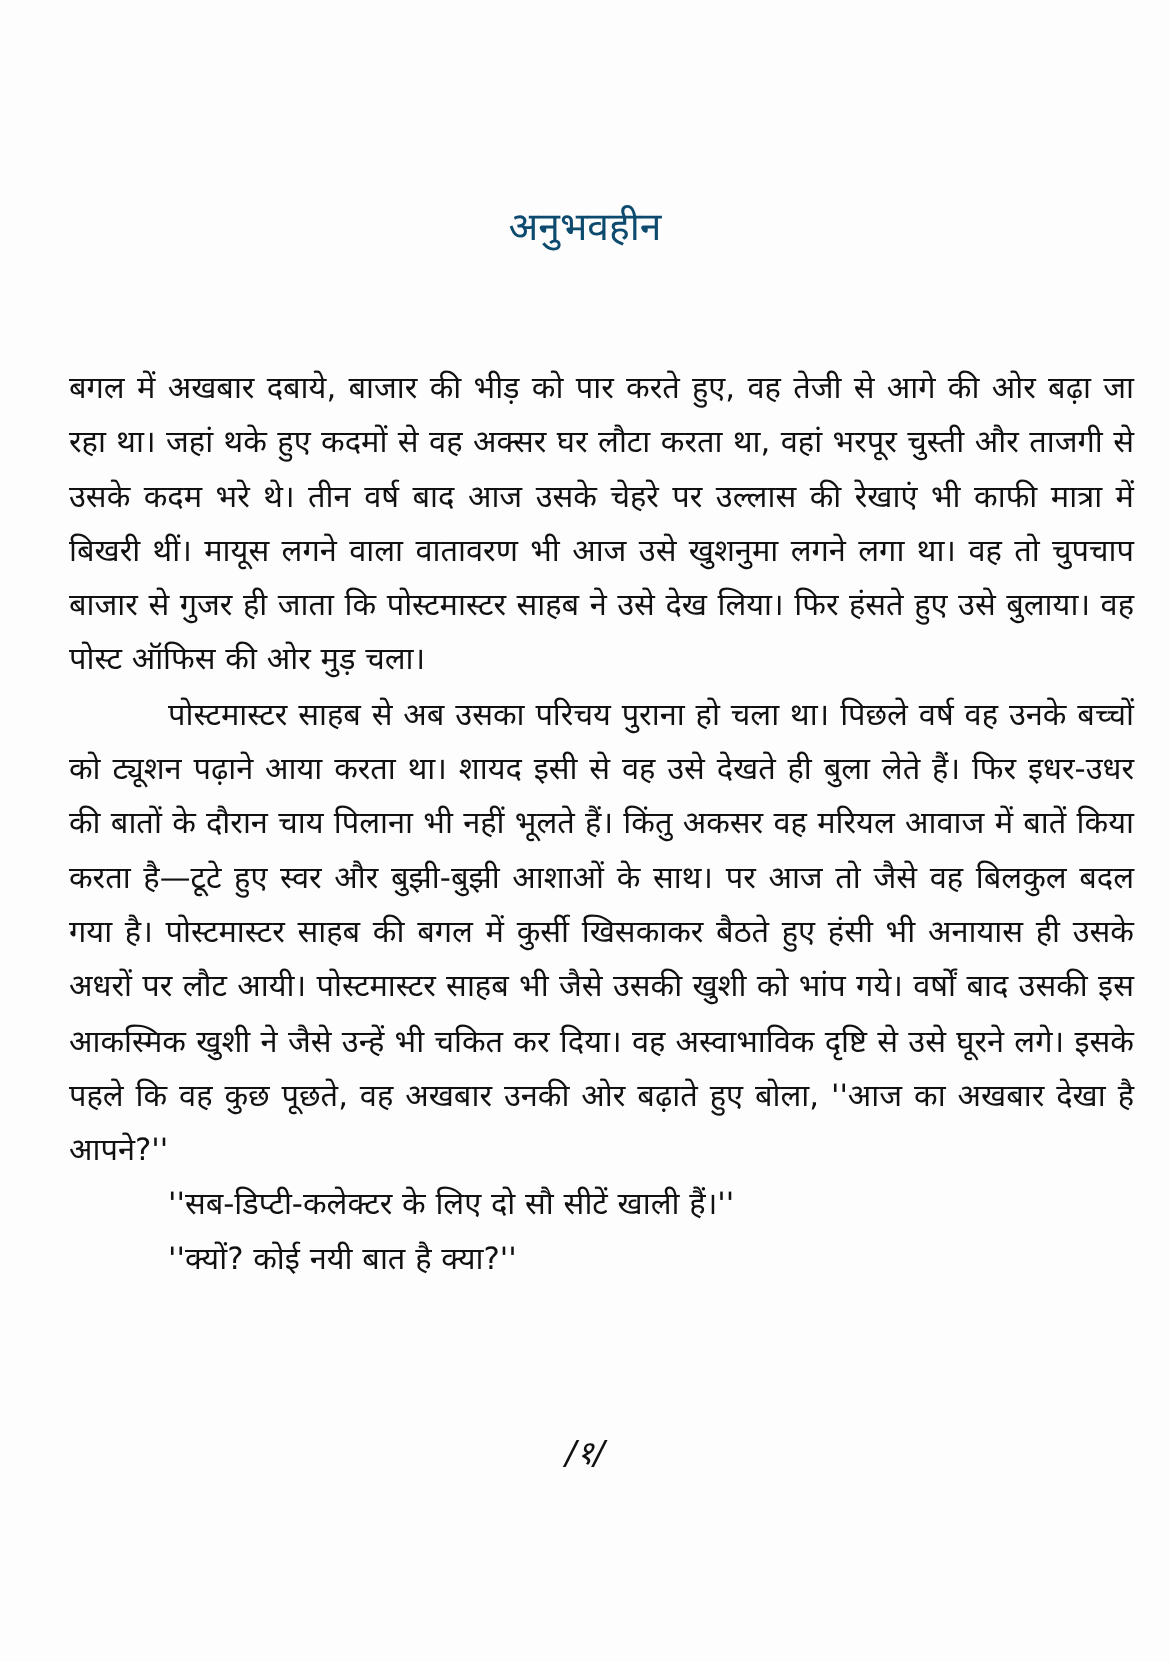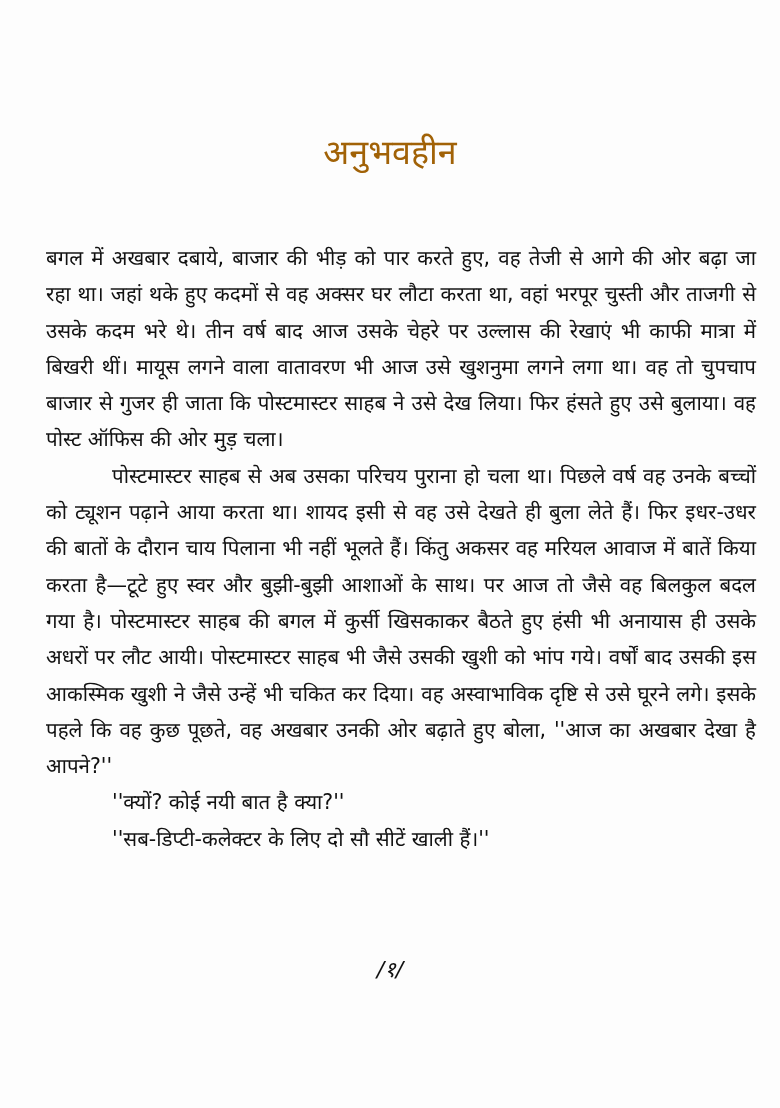--- a/index.html
+++ b/index.html
@@ -21,25 +21,25 @@
       width: 780px;
       height: 1108px;
       background: #fdfdfd;
     }
     .title {
       position: absolute;
       top: 130px;
       left: 0;
       width: 780px;
       text-align: center;
-      font-size: 34px;
+      font-size: 26px;
       line-height: 44px;
       font-weight: normal;
       margin: 0;
-      color: #a16207;
+      color: #0c4a6e;
     }
     .body-text {
       position: absolute;
       left: 34px;
       top: 228px;
       width: 710px;
       font-size: 20.5px;
       line-height: 36.3px;
       text-align: justify;
       margin: 12px;
@@ -69,18 +69,18 @@
   </style>
 </head>
 <body>
 
 <div class="page">
   <h1 class="title">अनुभवहीन</h1>
 
   <div class="body-text">
     <p class="para">बगल में अखबार दबाये, बाजार की भीड़ को पार करते हुए, वह तेजी से आगे की ओर बढ़ा जा रहा था। जहां थके हुए कदमों से वह अक्सर घर लौटा करता था, वहां भरपूर चुस्ती और ताजगी से उसके कदम भरे थे। तीन वर्ष बाद आज उसके चेहरे पर उल्लास की रेखाएं भी काफी मात्रा में बिखरी थीं। मायूस लगने वाला वातावरण भी आज उसे खुशनुमा लगने लगा था। वह तो चुपचाप बाजार से गुजर ही जाता कि पोस्टमास्टर साहब ने उसे देख लिया। फिर हंसते हुए उसे बुलाया। वह पोस्ट ऑफिस की ओर मुड़ चला।</p>
     <p class="para indent">पोस्टमास्टर साहब से अब उसका परिचय पुराना हो चला था। पिछले वर्ष वह उनके बच्चों को ट्यूशन पढ़ाने आया करता था। शायद इसी से वह उसे देखते ही बुला लेते हैं। फिर इधर-उधर की बातों के दौरान चाय पिलाना भी नहीं भूलते हैं। किंतु अकसर वह मरियल आवाज में बातें किया करता है—टूटे हुए स्वर और बुझी-बुझी आशाओं के साथ। पर आज तो जैसे वह बिलकुल बदल गया है। पोस्टमास्टर साहब की बगल में कुर्सी खिसकाकर बैठते हुए हंसी भी अनायास ही उसके अधरों पर लौट आयी। पोस्टमास्टर साहब भी जैसे उसकी खुशी को भांप गये। वर्षों बाद उसकी इस आकस्मिक खुशी ने जैसे उन्हें भी चकित कर दिया। वह अस्वाभाविक दृष्टि से उसे घूरने लगे। इसके पहले कि वह कुछ पूछते, वह अखबार उनकी ओर बढ़ाते हुए बोला, ''आज का अखबार देखा है आपने?''</p>
+    <p class="dialogue">''सब-डिप्टी-कलेक्टर के लिए दो सौ सीटें खाली हैं।''</p>
     <p class="dialogue">''क्यों? कोई नयी बात है क्या?''</p>
-    <p class="dialogue">''सब-डिप्टी-कलेक्टर के लिए दो सौ सीटें खाली हैं।''</p>
   </div>
 
   <div class="page-number">/१/</div>
 </div>
 
 </body></html>

